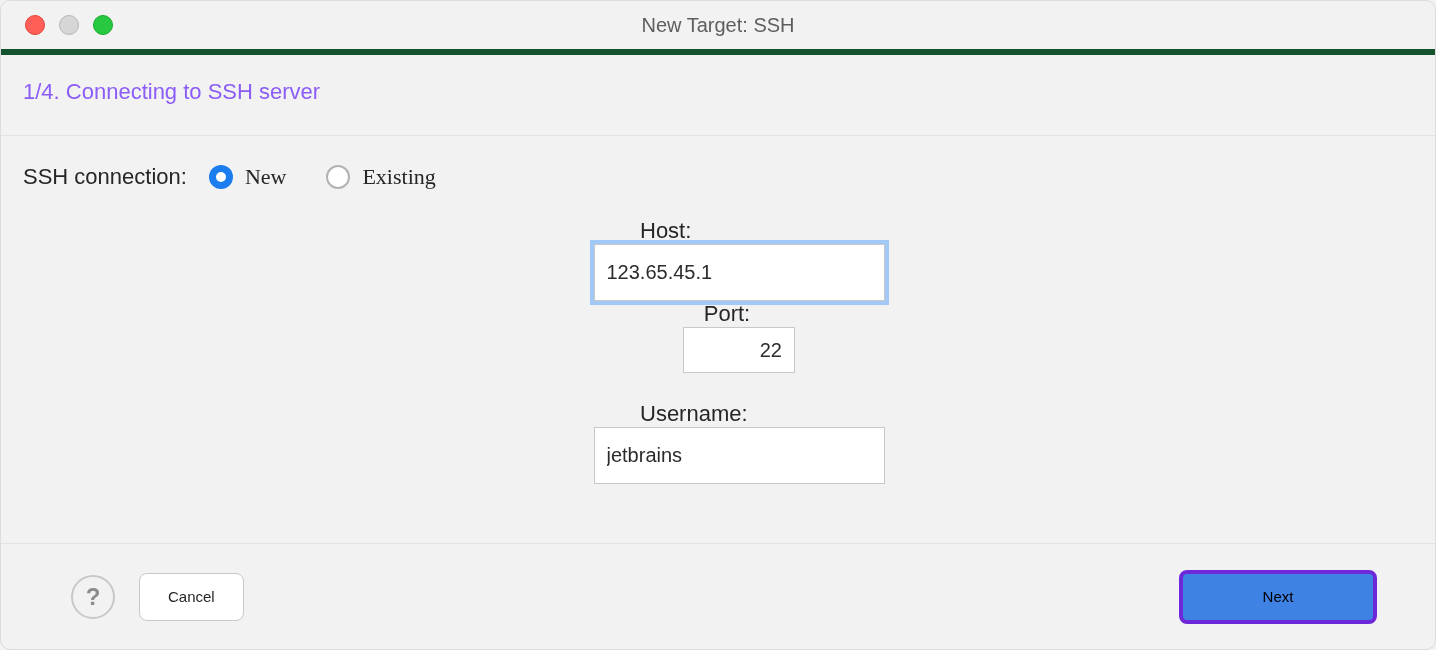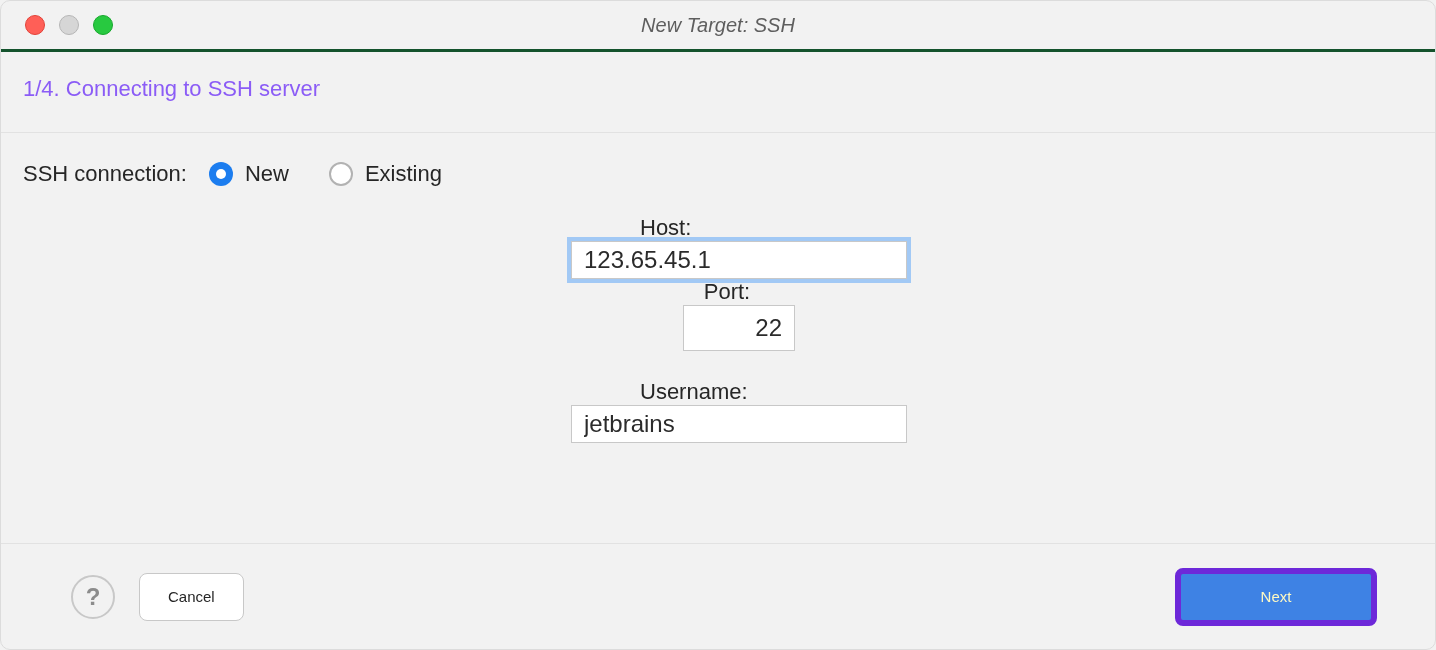--- a/index.html
+++ b/index.html
@@ -1,43 +1,43 @@
 <!DOCTYPE html>
 <html><head>
 <meta charset="utf-8">
 <style>
   html,body{margin:0;padding:0;width:1436px;height:650px;background:#f2f2f2;font-family:-apple-system,"Helvetica Neue",Arial,sans-serif;color:#262626;}
-  .titlebar{height:48px;display:flex;align-items:center;border-bottom:3px solid #14532d;position:relative;font-style:italic;}
+  .titlebar{height:48px;display:flex;align-items:center;border-bottom:6px solid #14532d;position:relative;}
   .traffic{display:flex;gap:14px;margin-left:24px;align-items:center;}
   .tl{width:18px;height:18px;border-radius:50%;}
   .tl.red{background:#ff5f57;border:1px solid #e24238;}
   .tl.gray{background:#d6d6d6;border:1px solid #b6b6b6;}
   .tl.green{background:#28c940;border:1px solid #17a82d;}
   .titlebar-title{position:absolute;left:0;right:0;text-align:center;font-size:20px;color:#5e5e5e;pointer-events:none;}
   .step{padding:24px 22px 30px 22px;font-size:22px;color:#8b5cf6;border-bottom:1px solid #e2e2e2;}
   .content{padding:28px 22px 0 22px;}
   .radio-row{display:flex;align-items:center;gap:22px;font-size:22px;margin-bottom:28px;}
   .radio-group{display:flex;align-items:center;gap:40px;}
-  .radio{display:flex;align-items:center;gap:12px;cursor:default;}
+  .radio{display:flex;align-items:center;gap:12px;cursor:default;font-family:Liberation Serif, serif;}
   .radio .circle{width:24px;height:24px;border-radius:50%;border:2px solid #b2b2b2;background:#fff;box-sizing:border-box;display:flex;align-items:center;justify-content:center;}
   .radio.selected .circle{border:none;background:#1c7def;}
   .radio.selected .dot{width:10px;height:10px;border-radius:50%;background:#fff;}
   .form-row{display:flex;align-items:center;margin-bottom:28px;font-size:22px;flex-direction:column;}
   .label{width:156px;}
   .host-input{flex:1;}
-  input[type=text]{height:46px;border:1px solid #c8c8c8;background:#fff;font-size:24px;padding:4px 12px;box-sizing:border-box;outline:none;color:#2b2b2b;margin-left:42px;}
+  input[type=text]{height:46px;border:1px solid #c8c8c8;background:#fff;font-size:20px;padding:16px 12px;box-sizing:border-box;outline:none;color:#2b2b2b;margin-left:42px;}
   .host-field{border:1px solid #c8c8c8;box-shadow:0 0 0 4px #a2c9f5;border-color:#7baee6;}
   .port-label{margin-left:36px;margin-right:18px;}
   .port-input{width:112px;text-align:right;padding-right:14px;}
   .username-input{flex:1;}
   .footer{position:absolute;left:0;right:0;bottom:0;height:106px;border-top:1px solid #e2e2e2;display:flex;align-items:center;padding:0 58px 0 70px;box-sizing:border-box;}
   .help{width:40px;height:40px;border-radius:50%;border:2px solid #c8c8c8;display:flex;align-items:center;justify-content:center;color:#8c8c8c;font-size:24px;font-weight:600;background:#f2f2f2;}
   .btn{height:46px;padding:0 28px;font-size:15px;border-radius:8px;display:flex;align-items:center;justify-content:center;cursor:default;}
   .btn.cancel{background:#fff;border:1px solid #c8c8c8;color:#262626;margin-left:24px;}
-  .btn.next{background:#3e82e4;border:6px solid #6d28d9;color:#fef9c3;margin-left:auto;min-width:134px;}
+  .btn.next{background:#3e82e4;border:4px solid #6d28d9;color:#000000;margin-left:auto;min-width:134px;}
   .window{position:relative;width:1436px;height:650px;border:1px solid #dcdcdc;border-radius:10px;box-sizing:border-box;overflow:hidden;}
 </style>
 </head>
 <body>
 
 <div class="window">
 
   <div class="titlebar">
     <div class="traffic">
       <div class="tl red"></div>

